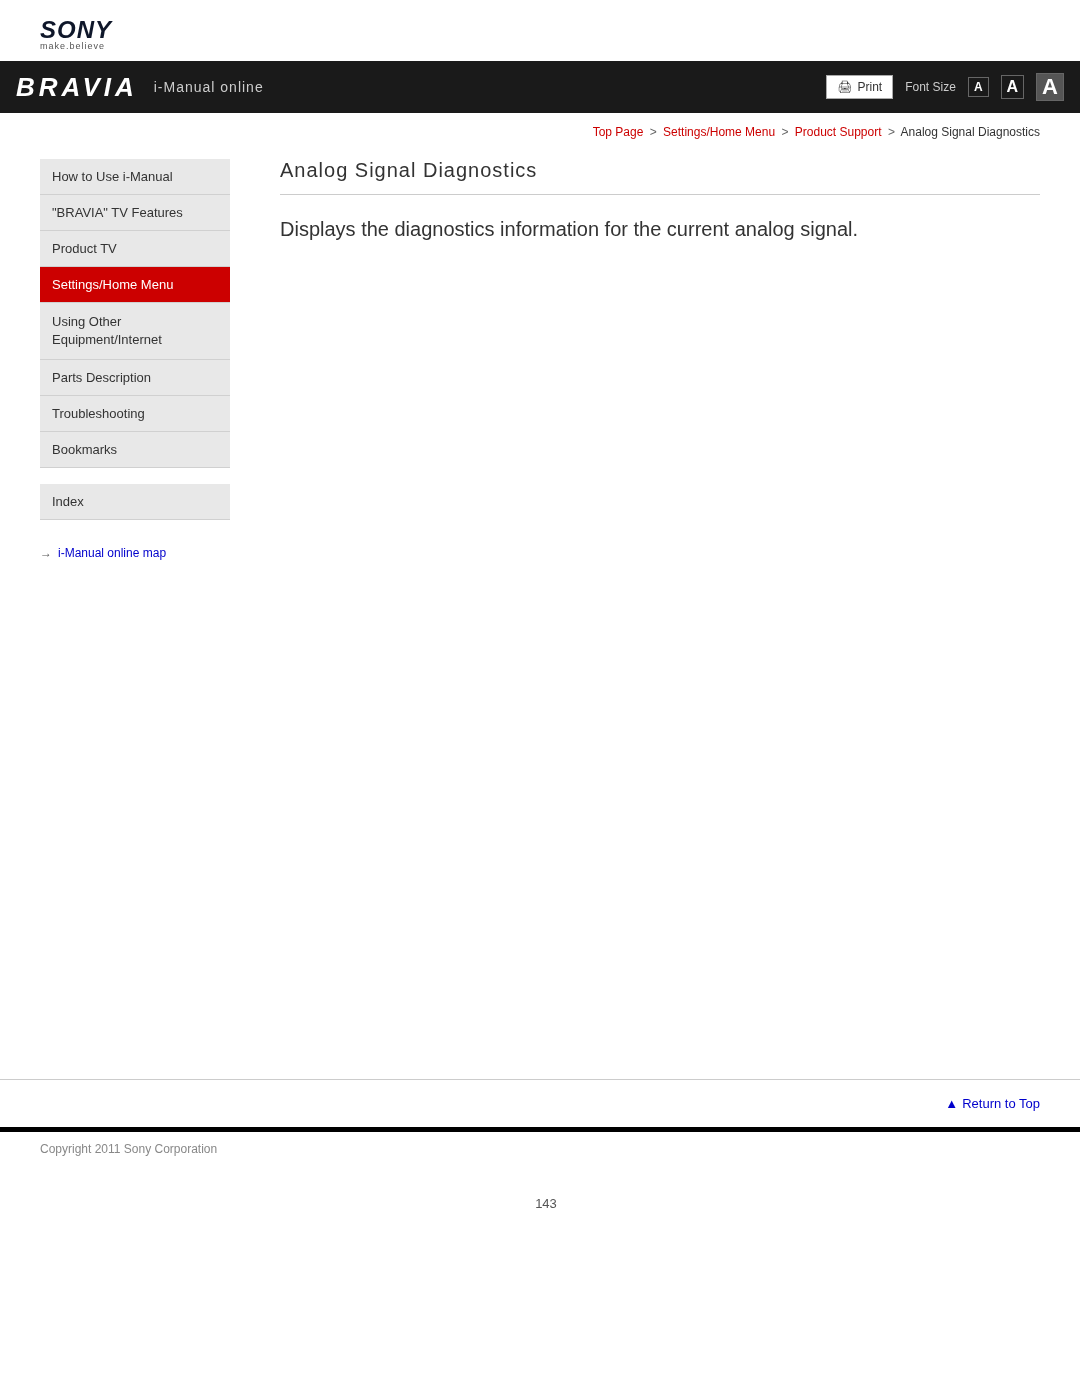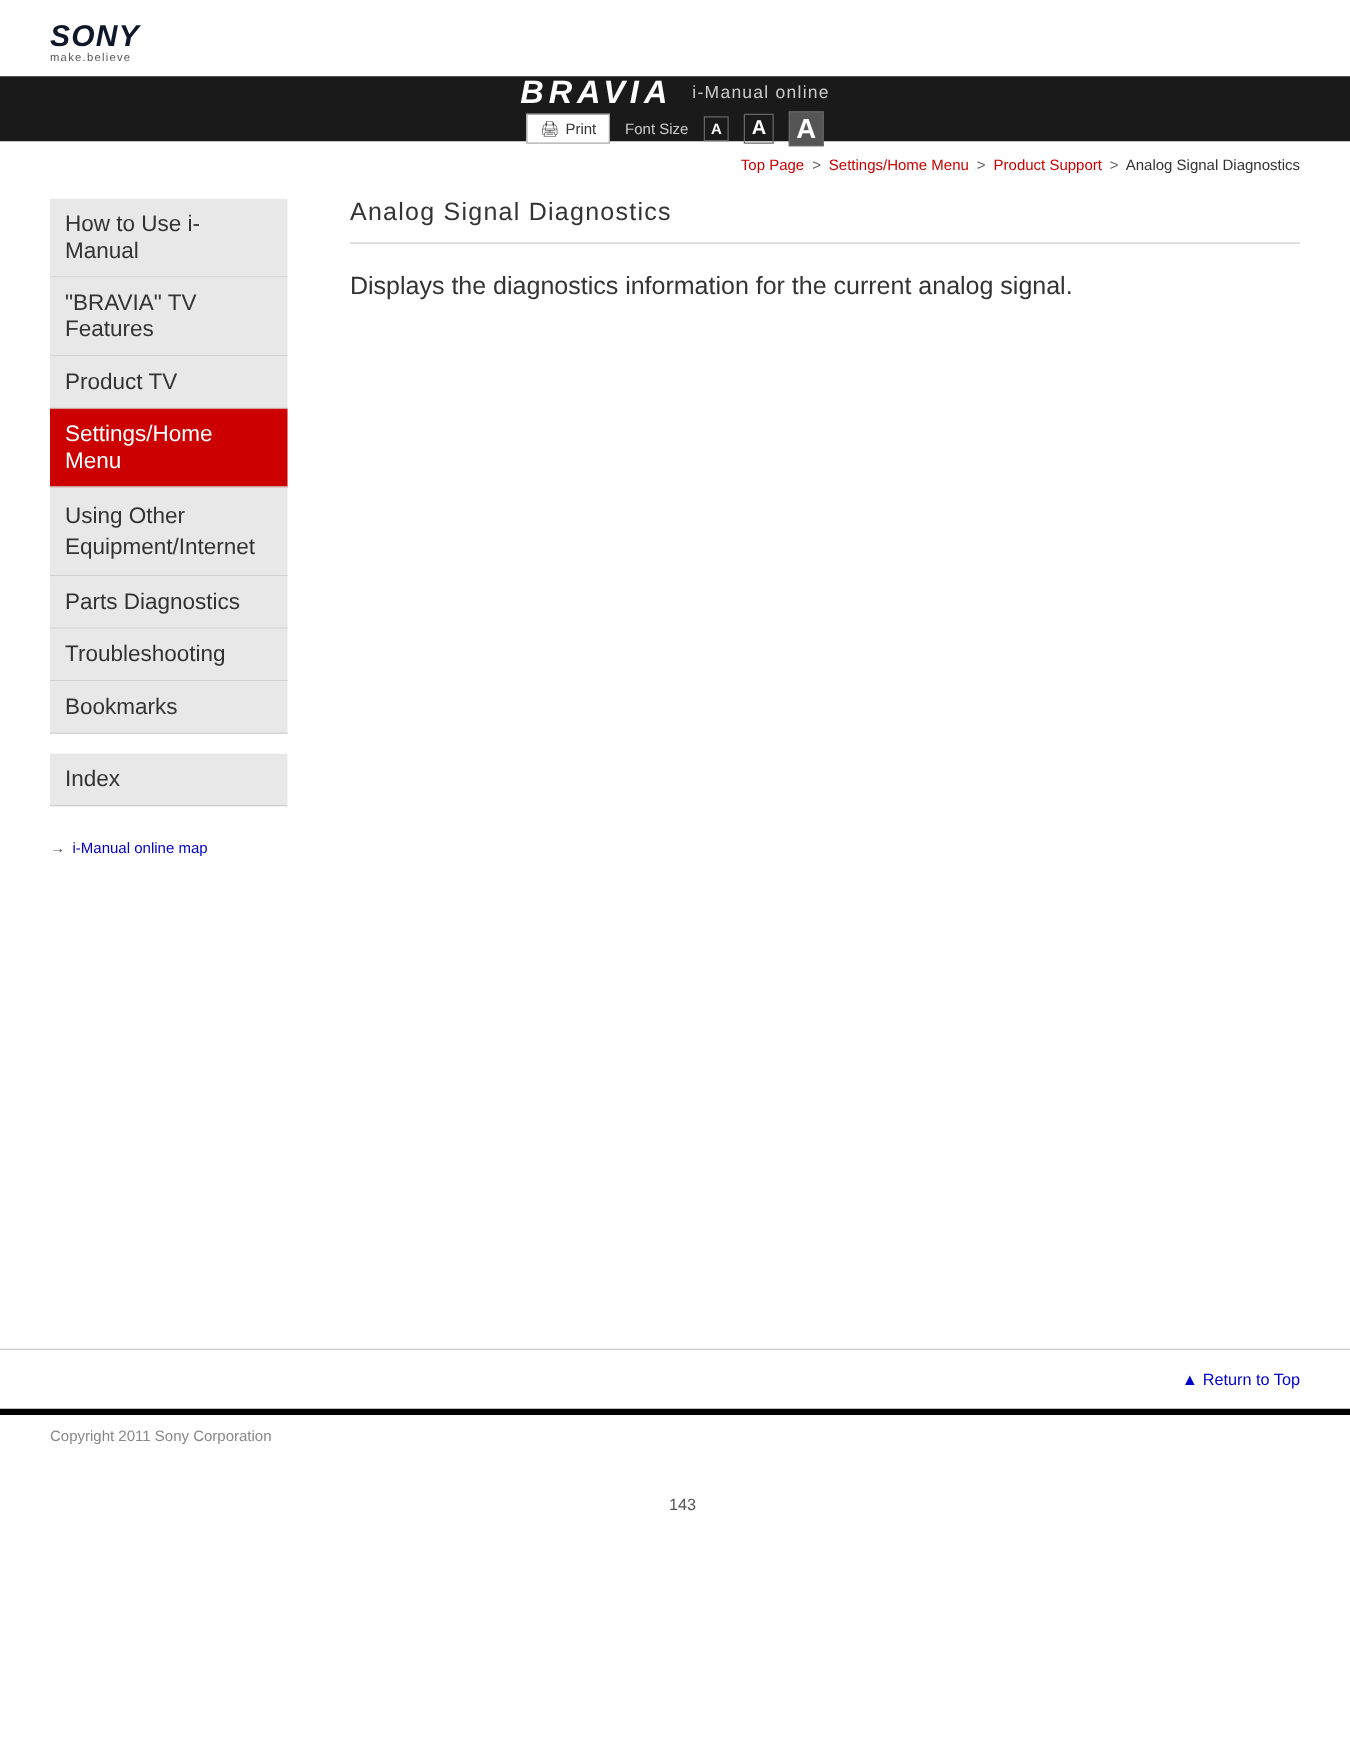--- a/index.html
+++ b/index.html
@@ -33,25 +33,24 @@
       font-size: 9px;
       color: #555;
       letter-spacing: 1px;
     }
 
     
     .bravia-banner {
       background: #1a1a1a;
       display: flex;
       align-items: center;
-      justify-content: center;
-      padding: 0 40px;
+      justify-content: space-between;
+      padding: 0 16px;
       height: 52px;
       margin: 0;
-      flex-direction: column;
     }
     .bravia-title {
       display: flex;
       align-items: center;
       gap: 16px;
     }
     .bravia-word {
       font-size: 26px;
       font-weight: 900;
       color: #fff;
@@ -122,21 +121,21 @@
     
     .sidebar {
       width: 210px;
       flex-shrink: 0;
       padding-top: 20px;
       padding-right: 20px;
     }
     .sidebar-item {
       display: block;
       padding: 10px 12px;
-      font-size: 18px;
+      font-size: 13px;
       color: #333;
       background: #e8e8e8;
       border-bottom: 1px solid #d0d0d0;
       cursor: pointer;
       text-decoration: none;
     }
     .sidebar-item.active {
       background: #c00;
       color: #fff;
     }
@@ -264,21 +263,21 @@
     <a class="sidebar-item" href="#">
       <span>Product TV</span>
     </a>
     <a class="sidebar-item active" href="#">
       <span>Settings/Home Menu</span>
     </a>
     <a class="sidebar-item multi-line" href="#">
       <span>Using Other Equipment/Internet</span>
     </a>
     <a class="sidebar-item" href="#">
-      <span>Parts Diagnostics</span>
+      <span>Parts Description</span>
     </a>
     <a class="sidebar-item" href="#">
       <span>Troubleshooting</span>
     </a>
     <a class="sidebar-item" href="#">
       <span>Bookmarks</span>
     </a>
 
     <div class="sidebar-gap"></div>
 

